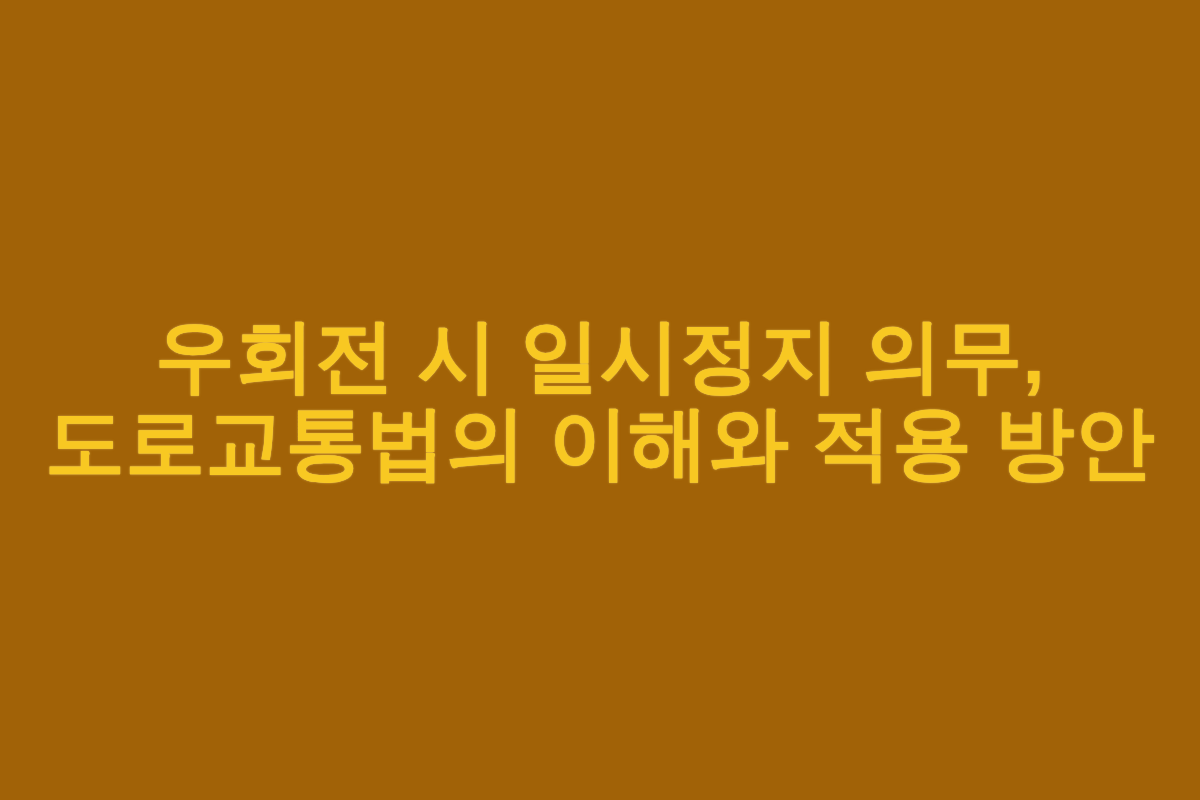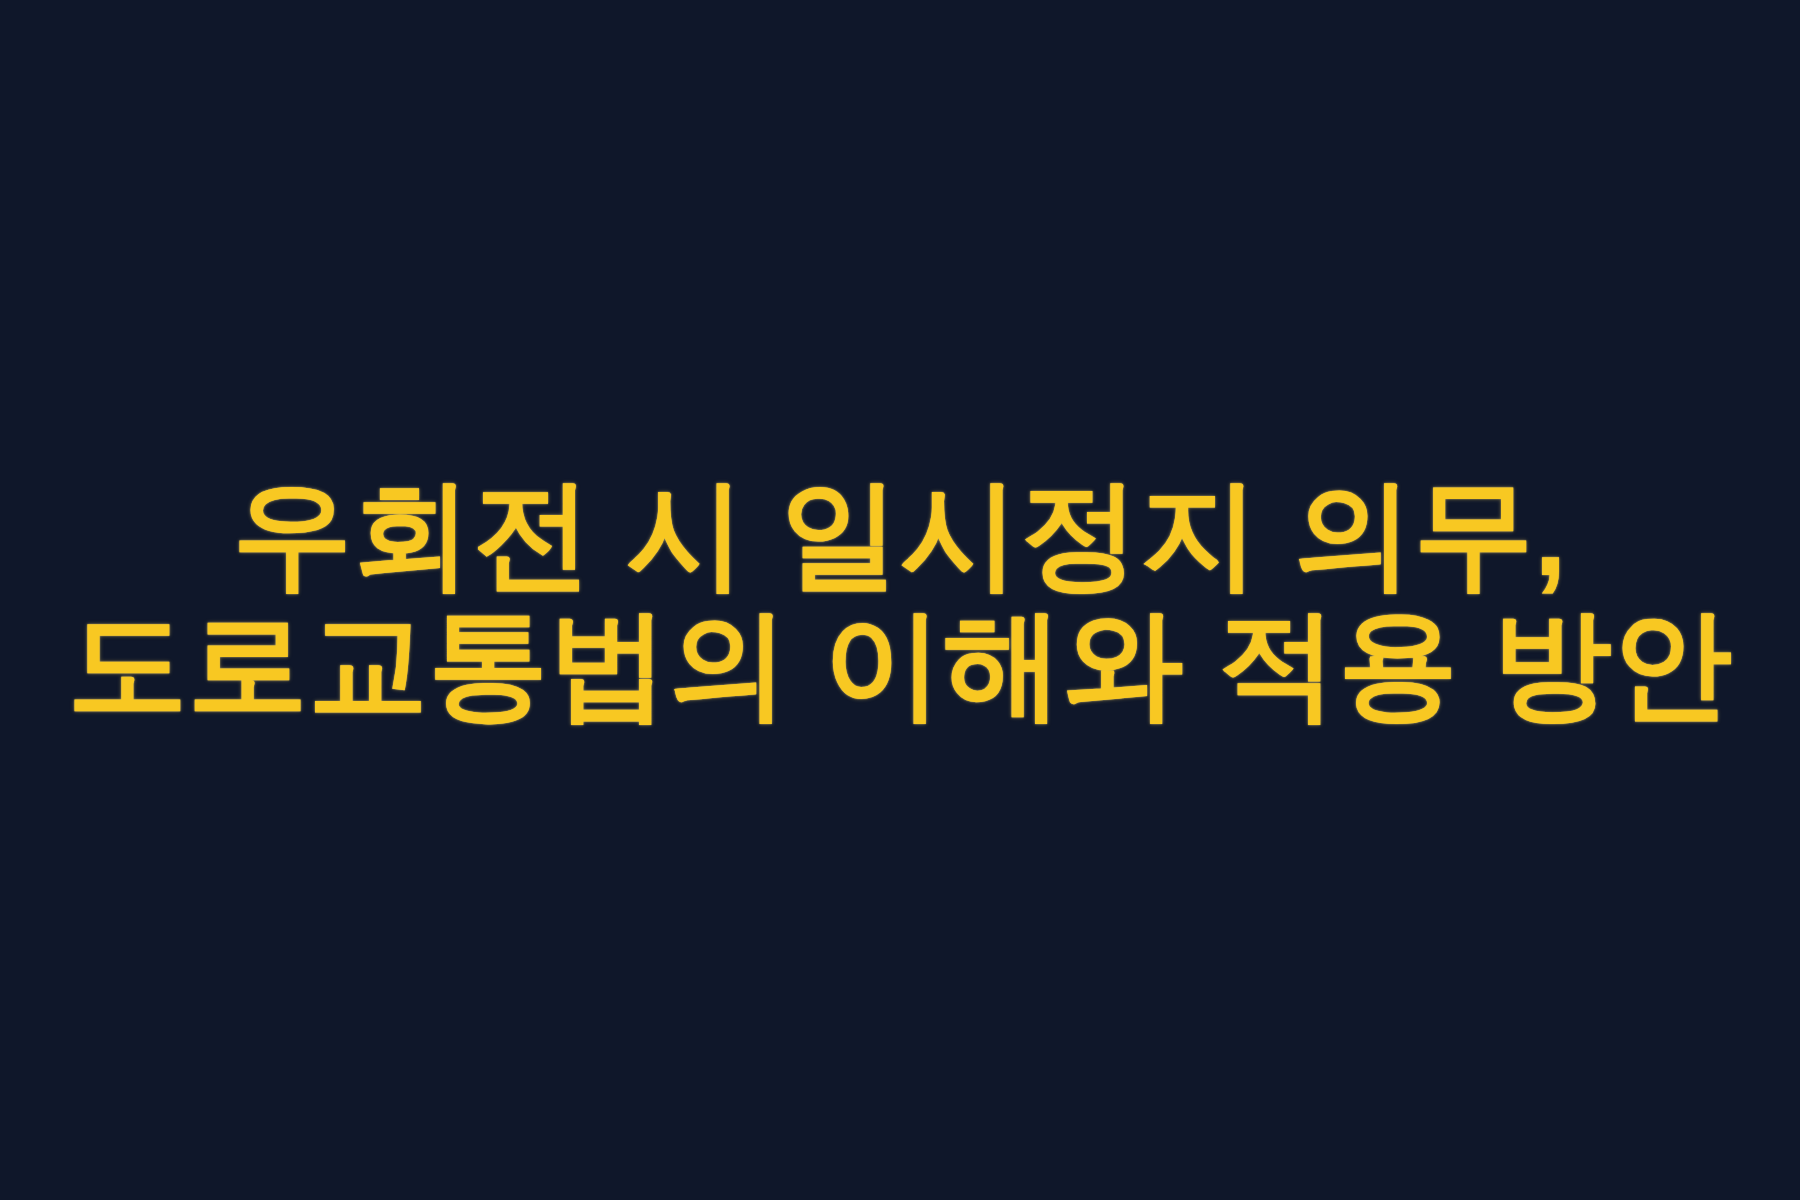--- a/index.html
+++ b/index.html
@@ -17,21 +17,21 @@
 
   .card {
     position: relative;
     width: 1200px;
     height: 800px;
     box-sizing: border-box;
     display: flex;
     flex-direction: column;
     align-items: center;
     justify-content: center;
-    background: #0f172a;
+    background: #a16207;
     overflow: hidden;
   }
 
   .title-block {
     width: 100%;
     display: flex;
     flex-direction: column;
     align-items: center;
     justify-content: center;
     text-align: center;

